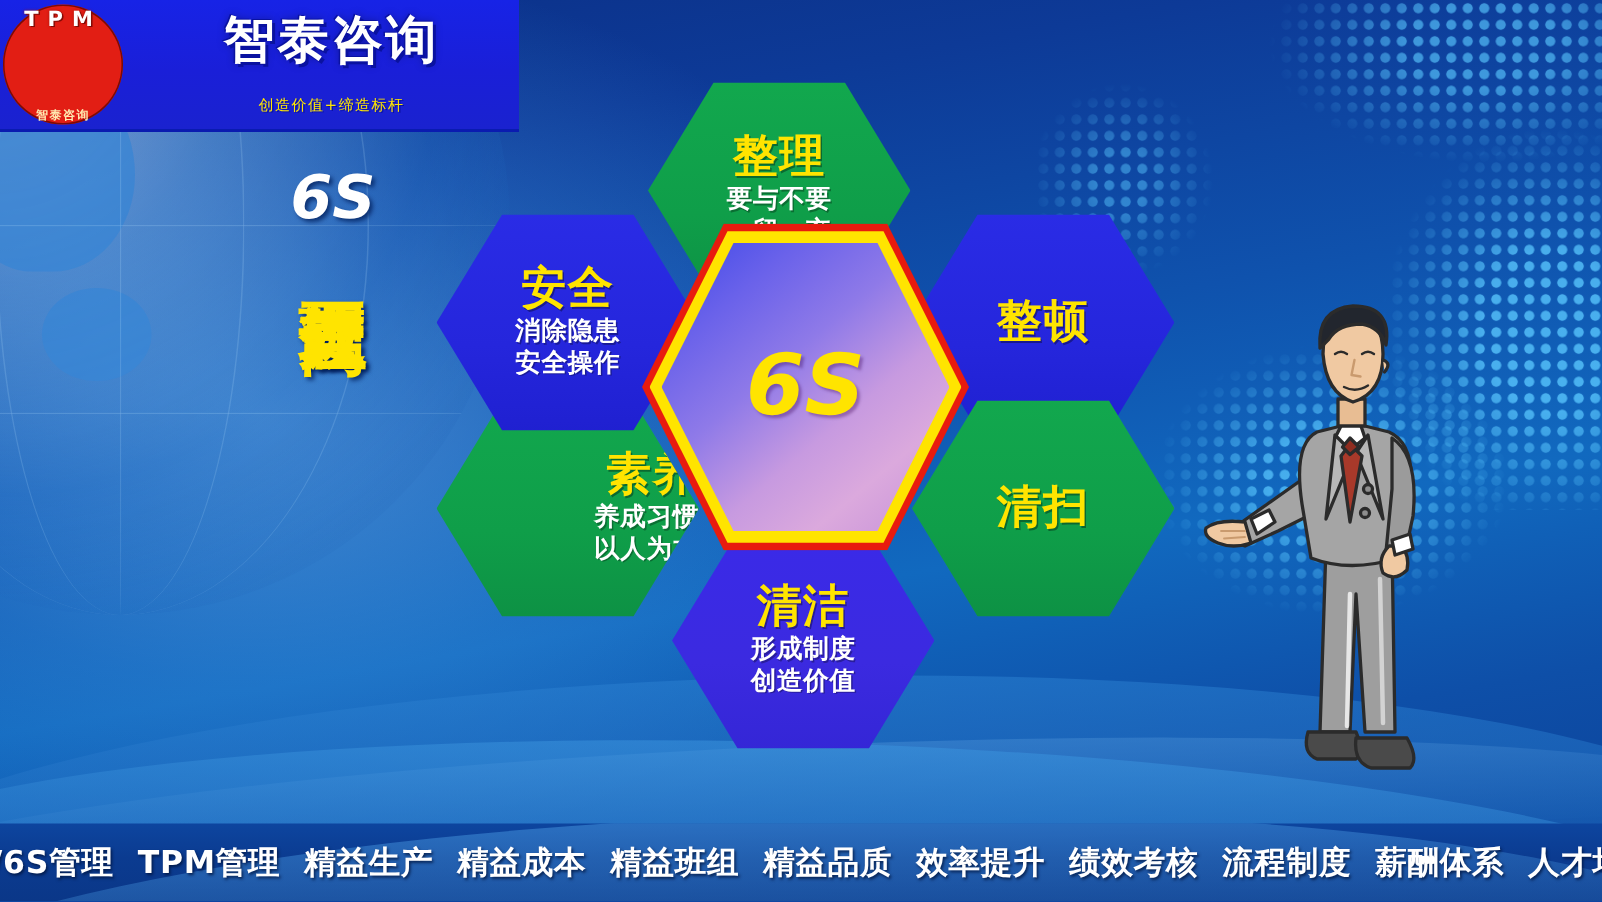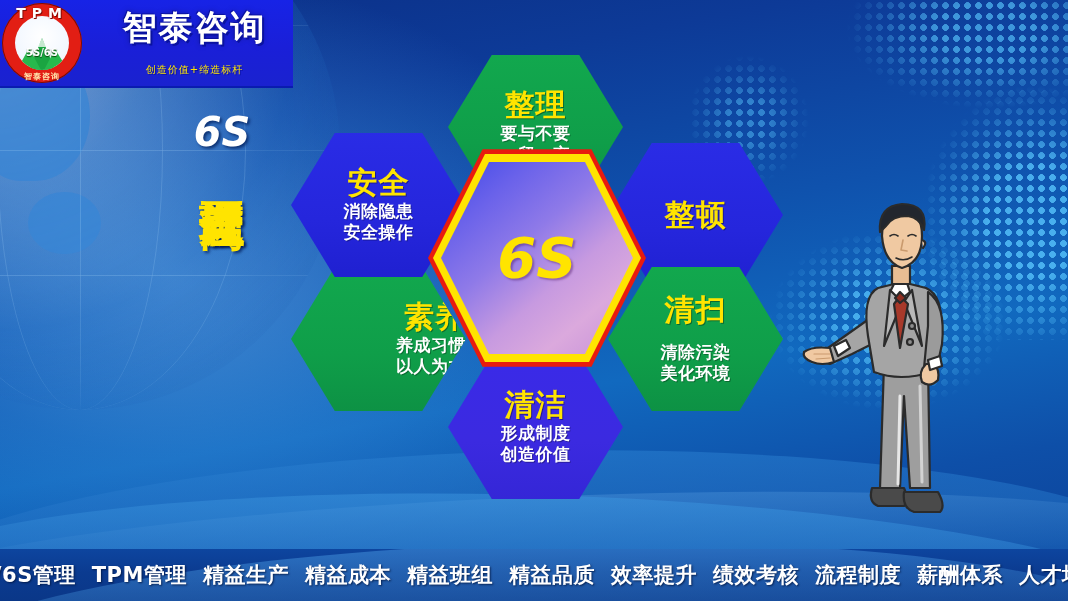--- a/index.html
+++ b/index.html
@@ -50,21 +50,21 @@
   
   .wave {
     position:absolute; left:-12%; width:124%; border-radius:50% 50% 0 0 / 100% 100% 0 0;
   }
   .wave.w1 { bottom:10px;  height:140px; background:linear-gradient(180deg,#2a7fd0 0%, #1a63b8 100%); opacity:.55; transform:rotate(-1.2deg); }
   .wave.w2 { bottom:-6px;  height:112px; background:linear-gradient(180deg,#3a93dd 0%, #1f6cc0 100%); opacity:.55; transform:rotate(1.6deg); }
   .wave.w3 { bottom:34px;  height:70px;  background:linear-gradient(180deg,rgba(150,205,250,.35) 0%, rgba(40,120,200,.05) 100%); transform:rotate(-2.4deg); }
 
   
   .header {
-    position:absolute; left:0; top:0; width:293px; height:88px;
+    position:absolute; left:0; top:0; width:346px; height:88px;
     background:linear-gradient(180deg,#1723e6 0%, #1a1fd8 55%, #1a22cf 100%);
     border-bottom:2px solid #0a1bb0;
     display:flex; align-items:center; z-index:9;gap:16px;
   }
   .logo {
     position:relative; width:80px; height:80px; margin-left:2px; flex:0 0 80px;
     border-radius:50%; background:#e21e14;
     box-shadow:0 0 0 1px #7a0b06 inset;
     display:flex; align-items:center; justify-content:center;
   }
@@ -130,26 +130,26 @@
     text-shadow:1px 1px 0 rgba(0,0,0,.35);
   }
   .hex .t2 { font-size:17px; font-weight:bold; color:#ffffff; line-height:1.22; margin-top:2px; letter-spacing:.5px;
     text-shadow:1px 1px 0 rgba(0,0,0,.3); }
 
   .hex.green { background:linear-gradient(180deg,#12a84e 0%, #0f9e49 60%, #0d9144 100%); }
   .hex.blue  { background:linear-gradient(180deg,#2a2ce6 0%, #2526dc 60%, #1f20d0 100%); }
   .hex.purple{ background:linear-gradient(180deg,#3a2ae8 0%, #3b2ae0 60%, #3426d6 100%); }
 
   
-  .hex.top    { left:160px; top:10px;  width:175px; height:150px; }
+  .hex.top    { left:144px; top:10px;  width:175px; height:150px; }
   .hex.tr     { left:320px; top:98px;  width:175px; height:150px; }
   .hex.br     { left:320px; top:222px; width:175px; height:150px;gap:14px; }
   .hex.bottom { left:160px; top:310px; width:175px; height:150px; }
   .hex.bl     { left:3px;   top:222px; width:175px; height:150px;align-items:flex-end; }
-  .hex.tl     { left:3px;   top:88px;  width:175px; height:150px; }
+  .hex.tl     { left:3px;   top:98px;  width:175px; height:150px; }
 
   
   .center-hex { position:absolute; left:140px; top:105px; width:218px; height:222px; }
   .center-hex .ring {
     position:absolute; inset:0; background:#e81b0e;
     -webkit-clip-path:polygon(25% 1%,75% 1%,100% 50%,75% 99%,25% 99%,0% 50%);
             clip-path:polygon(25% 1%,75% 1%,100% 50%,75% 99%,25% 99%,0% 50%);
   }
   .center-hex .ring2 {
     position:absolute; inset:5px; background:#ffe400;
@@ -223,29 +223,20 @@
   <div class="dots d3"></div>
   <div class="dots d4"></div>
 
   <div class="wave w3"></div>
   <div class="wave w1"></div>
   <div class="wave w2"></div>
 
   <div class="header">
     <div class="logo">
       <div class="tpm">TPM</div>
-      <div class="inner">
-        <svg class="mtn" viewBox="0 0 54 34" preserveAspectRatio="none">
-          <polygon points="27,2 40,34 14,34" fill="#1aa541"></polygon>
-          <polygon points="14,12 26,34 2,34" fill="#27b94d"></polygon>
-          <polygon points="40,13 53,34 29,34" fill="#27b94d"></polygon>
-          <polygon points="27,2 31,11 23,11" fill="#ffffff" opacity="0.75"></polygon>
-        </svg>
-        <div class="ss">5S/6S</div>
-      </div>
       <div class="zt">智泰咨询</div>
     </div>
     <div class="brand">
       <div class="name">智泰咨询</div>
       <div class="slogan">创造价值+缔造标杆</div>
     </div>
   </div>
 
   <div class="headline">
     <div class="six">6S</div>
@@ -261,24 +252,20 @@
         <span>一留一弃</span>
       </div>
     </div>
 
     <div class="hex blue tr">
       <div class="t1">整顿</div>
     </div>
 
     <div class="hex green br">
       <div class="t1">清扫</div>
-      <div class="t2">
-        <span>清除污染</span><br>
-        <span>美化环境</span>
-      </div>
     </div>
 
     <div class="hex purple bottom">
       <div class="t1">清洁</div>
       <div class="t2">
         <span>形成制度</span><br>
         <span>创造价值</span>
       </div>
     </div>
 

